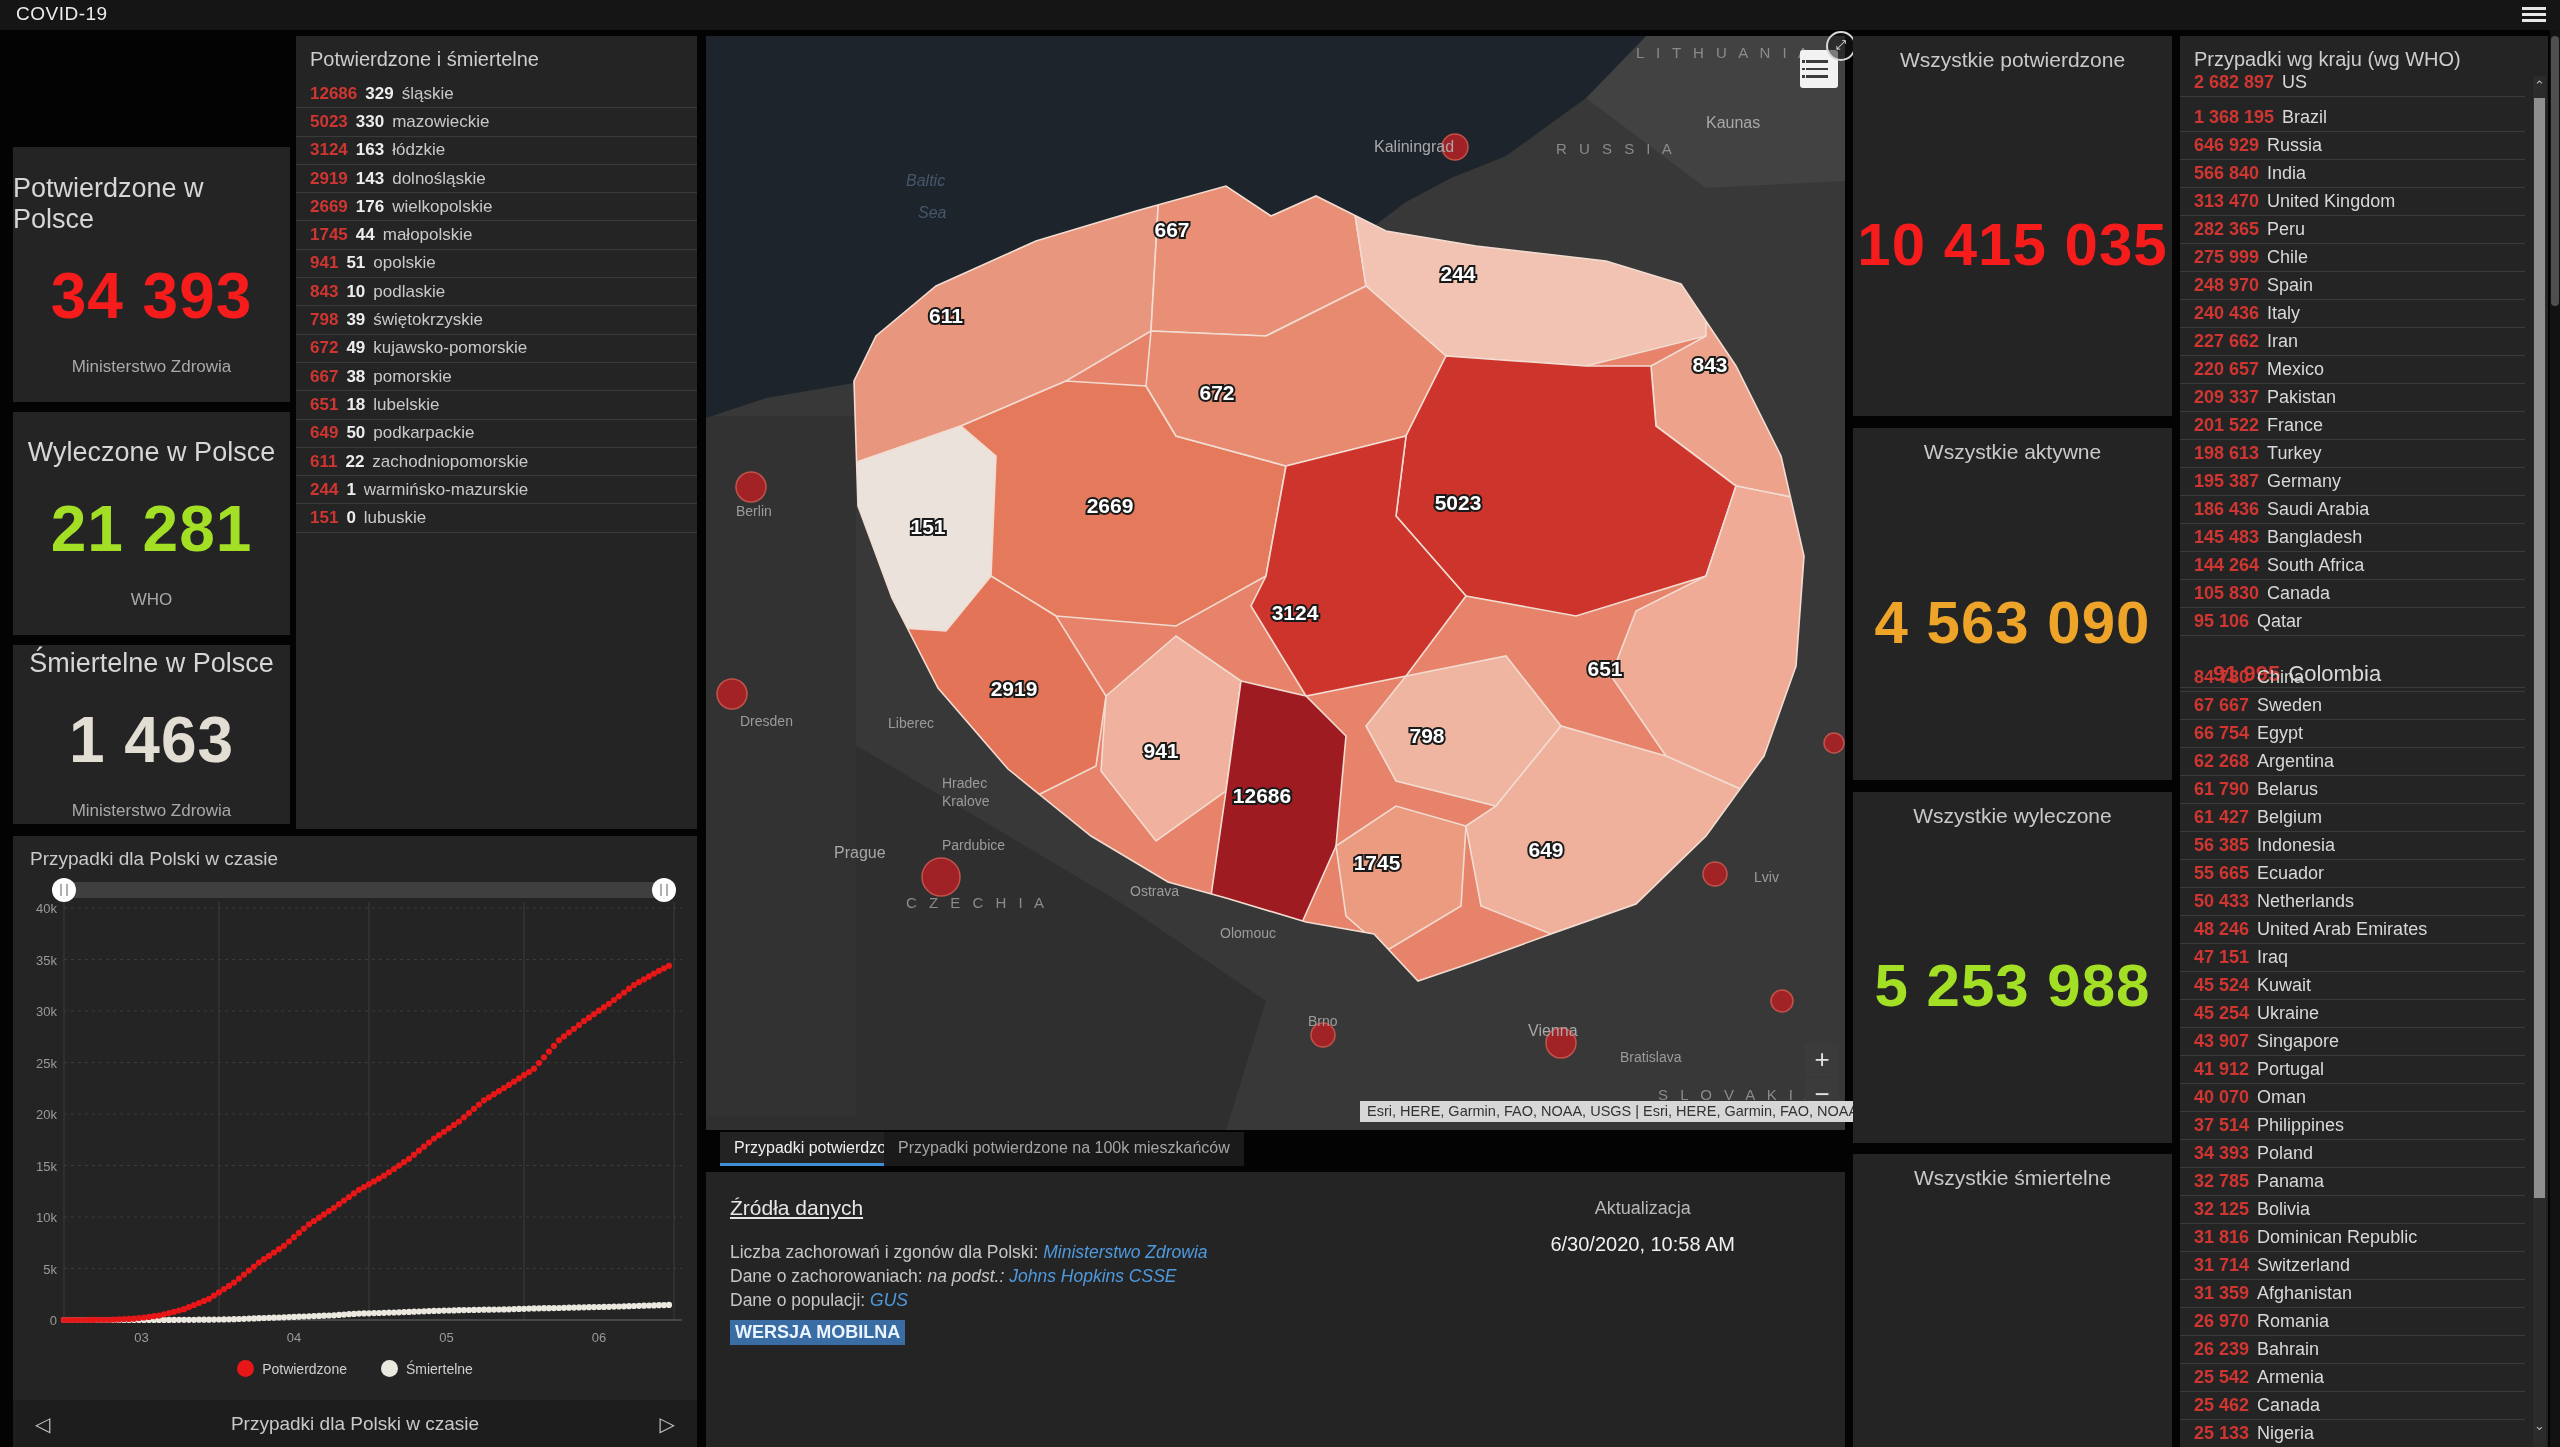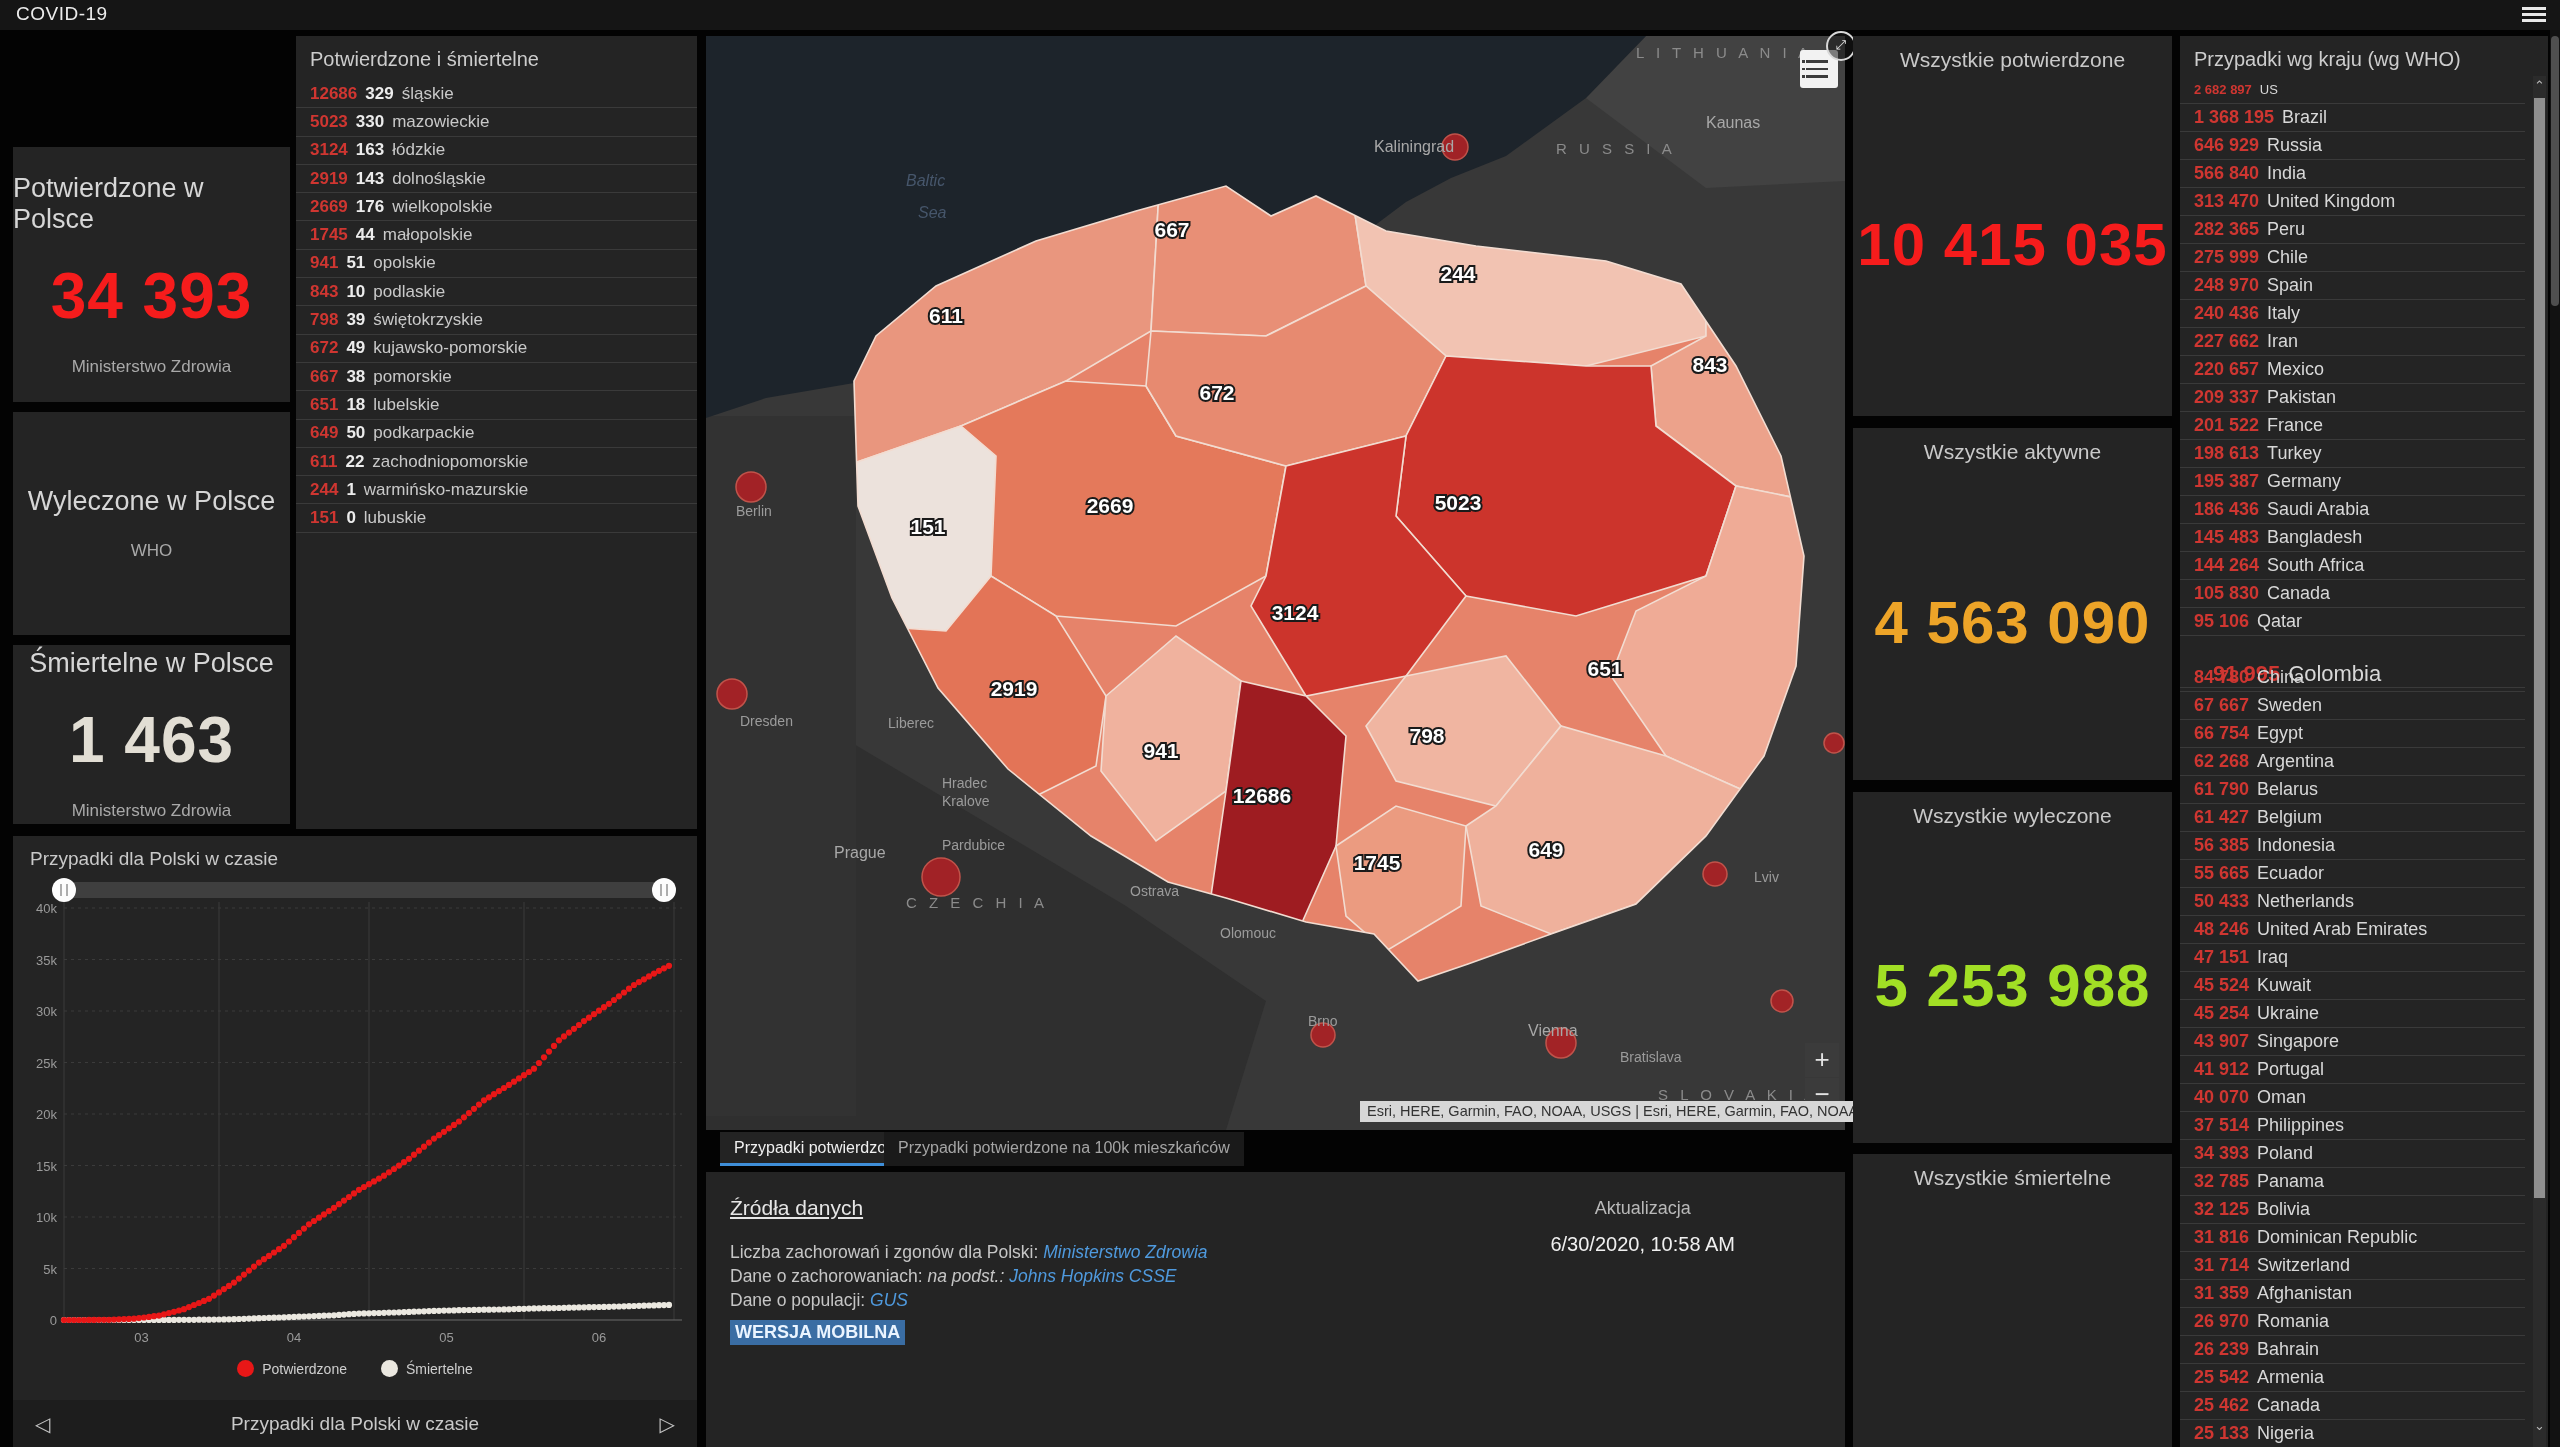--- a/index.html
+++ b/index.html
@@ -96,20 +96,21 @@
 
 
   <div id="leftStats">
       <div class="panel statL" style="left:13px;top:147px;width:277px;height:255px;">
         <div class="t">Potwierdzone w Polsce</div>
         <div class="v" style="color:#f61c1c">34 393</div>
         <div class="s">Ministerstwo Zdrowia</div>
       </div>
       <div class="panel statL" style="left:13px;top:412px;width:277px;height:223px;">
         <div class="t">Wyleczone w Polsce</div>
+        <div class="v" style="color:#a2df25">21 281</div>
         <div class="s">WHO</div>
       </div>
       <div class="panel statL" style="left:13px;top:645px;width:277px;height:179px;">
         <div class="t">Śmiertelne w Polsce</div>
         <div class="v" style="color:#e2ded4">1 463</div>
         <div class="s">Ministerstwo Zdrowia</div>
       </div>
     </div>
 
   <div class="panel" id="voivoPanel" style="left:296px;top:36px;width:401px;height:793px;">
@@ -632,21 +633,21 @@
         </div>
       </div>
       <div class="panel statR" style="left:1853px;top:1154px;width:319px;height:293px;">
         <div class="t">Wszystkie śmiertelne</div>
       </div>
     </div>
 
   <div class="panel" id="countryPanel" style="left:2180px;top:36px;width:368px;height:1411px;">
     <div class="list-title">Przypadki wg kraju (wg WHO)</div>
     <div id="countryRows">
-        <div class="lrow" style="top:40px;height:28px;font-size:13px;width:345px;">
+        <div class="lrow" style="top:33px;height:28px;font-size:18px;width:345px;">
           <span class="num">2 682 897</span>
           <span class="nm" style="color:#d8d8d8">US</span>
         </div>
         <div class="lrow" style="top:68px;height:28px;font-size:18px;width:345px;">
           <span class="num">1 368 195</span>
           <span class="nm" style="color:#d8d8d8">Brazil</span>
         </div>
         <div class="lrow" style="top:96px;height:28px;font-size:18px;width:345px;">
           <span class="num">646 929</span>
           <span class="nm" style="color:#d8d8d8">Russia</span>

